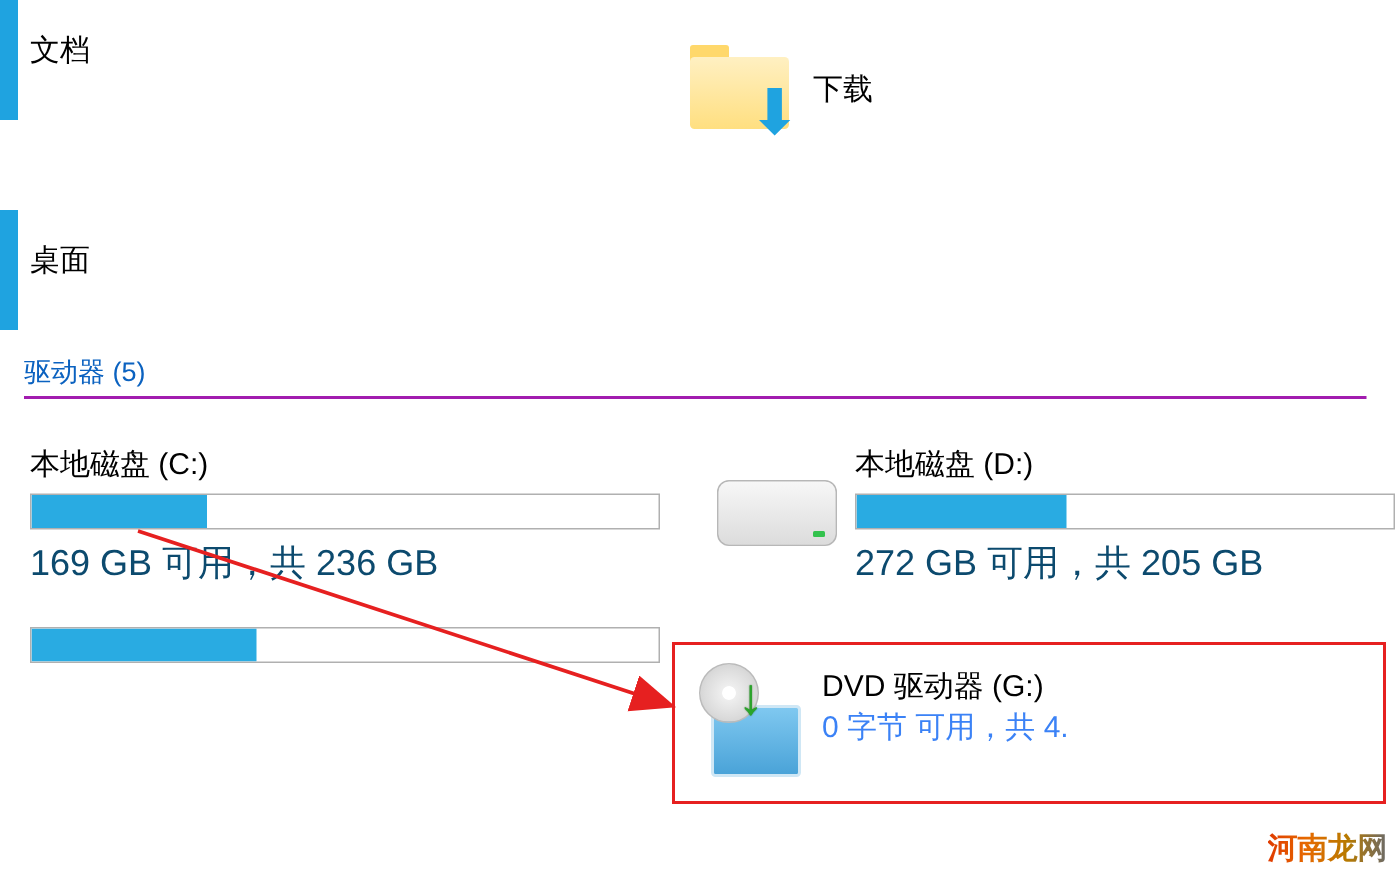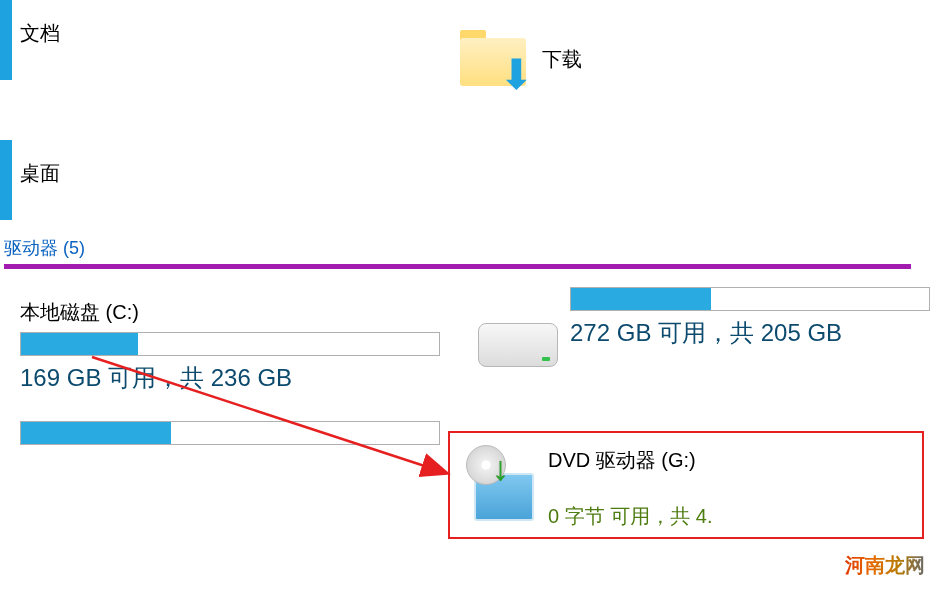--- a/index.html
+++ b/index.html
@@ -56,22 +56,22 @@
     .downloads-icon .arrow {
       position: absolute;
       right: -4px; bottom: -8px;
       color: #1fa3e0;
       font-size: 42px; line-height: 1;
     }
     .section-header {
       color: #0b62c0;
       font-size: 18px;
       padding: 6px 2px 4px 0;
-      border-bottom: 5px solid #a21caf;
-      margin: 0 20px 6px 4px;
+      border-bottom: 2px solid #a21caf;
+      margin: 0 20px 6px 16px;
     }
     .drives-area {
       position: relative;
       padding-top: 12px;
     }
     .drive-item {
       position: absolute;
       cursor: pointer;
     }
     .drive-name {
@@ -153,21 +153,21 @@
     .dvd-icon .arrow-down {
       position: absolute;
       left: 22px; top: 4px;
       color: #2aa52a;
       font-size: 34px;
       line-height: 1;
       text-shadow: 0 0 1px #156815;
     }
     .dvd-line1 { font-size: 20px; color: #000; }
     .dvd-line2 { font-size: 20px; color: #000; }
-    .dvd-line3 { font-size: 20px; color: #4d7c0f; margin-top: 29px; }
+    .dvd-line3 { font-size: 20px; color: #3b82f6; }
     .red-arrow {
       position: absolute;
       pointer-events: none;
       z-index: 10;
     }
     .watermark {
       position: absolute;
       right: 6px;
       bottom: 10px;
       font-size: 20px;
@@ -212,20 +212,21 @@
       <div class="used" style="width:28%"></div>
     </div>
     <div class="drive-stats">169 GB 可用，共 236 GB</div>
   </div>
 
   <div class="drive-item" style="left:570px; top:12px">
     <div class="drive-icon hdd-icon">
       <div class="body"></div>
         <div class="led"></div>
     </div>
+    <div class="drive-name">本地磁盘 (D:)</div>
     <div class="capacity-bar" style="width:360px">
       <div class="used" style="width:39%"></div>
     </div>
     <div class="drive-stats">272 GB 可用，共 205 GB</div>
   </div>
 
   <div class="drive-item" style="left:20px; top:146px">
     <div class="capacity-bar">
       <div class="used" style="width:36%"></div>
     </div>

